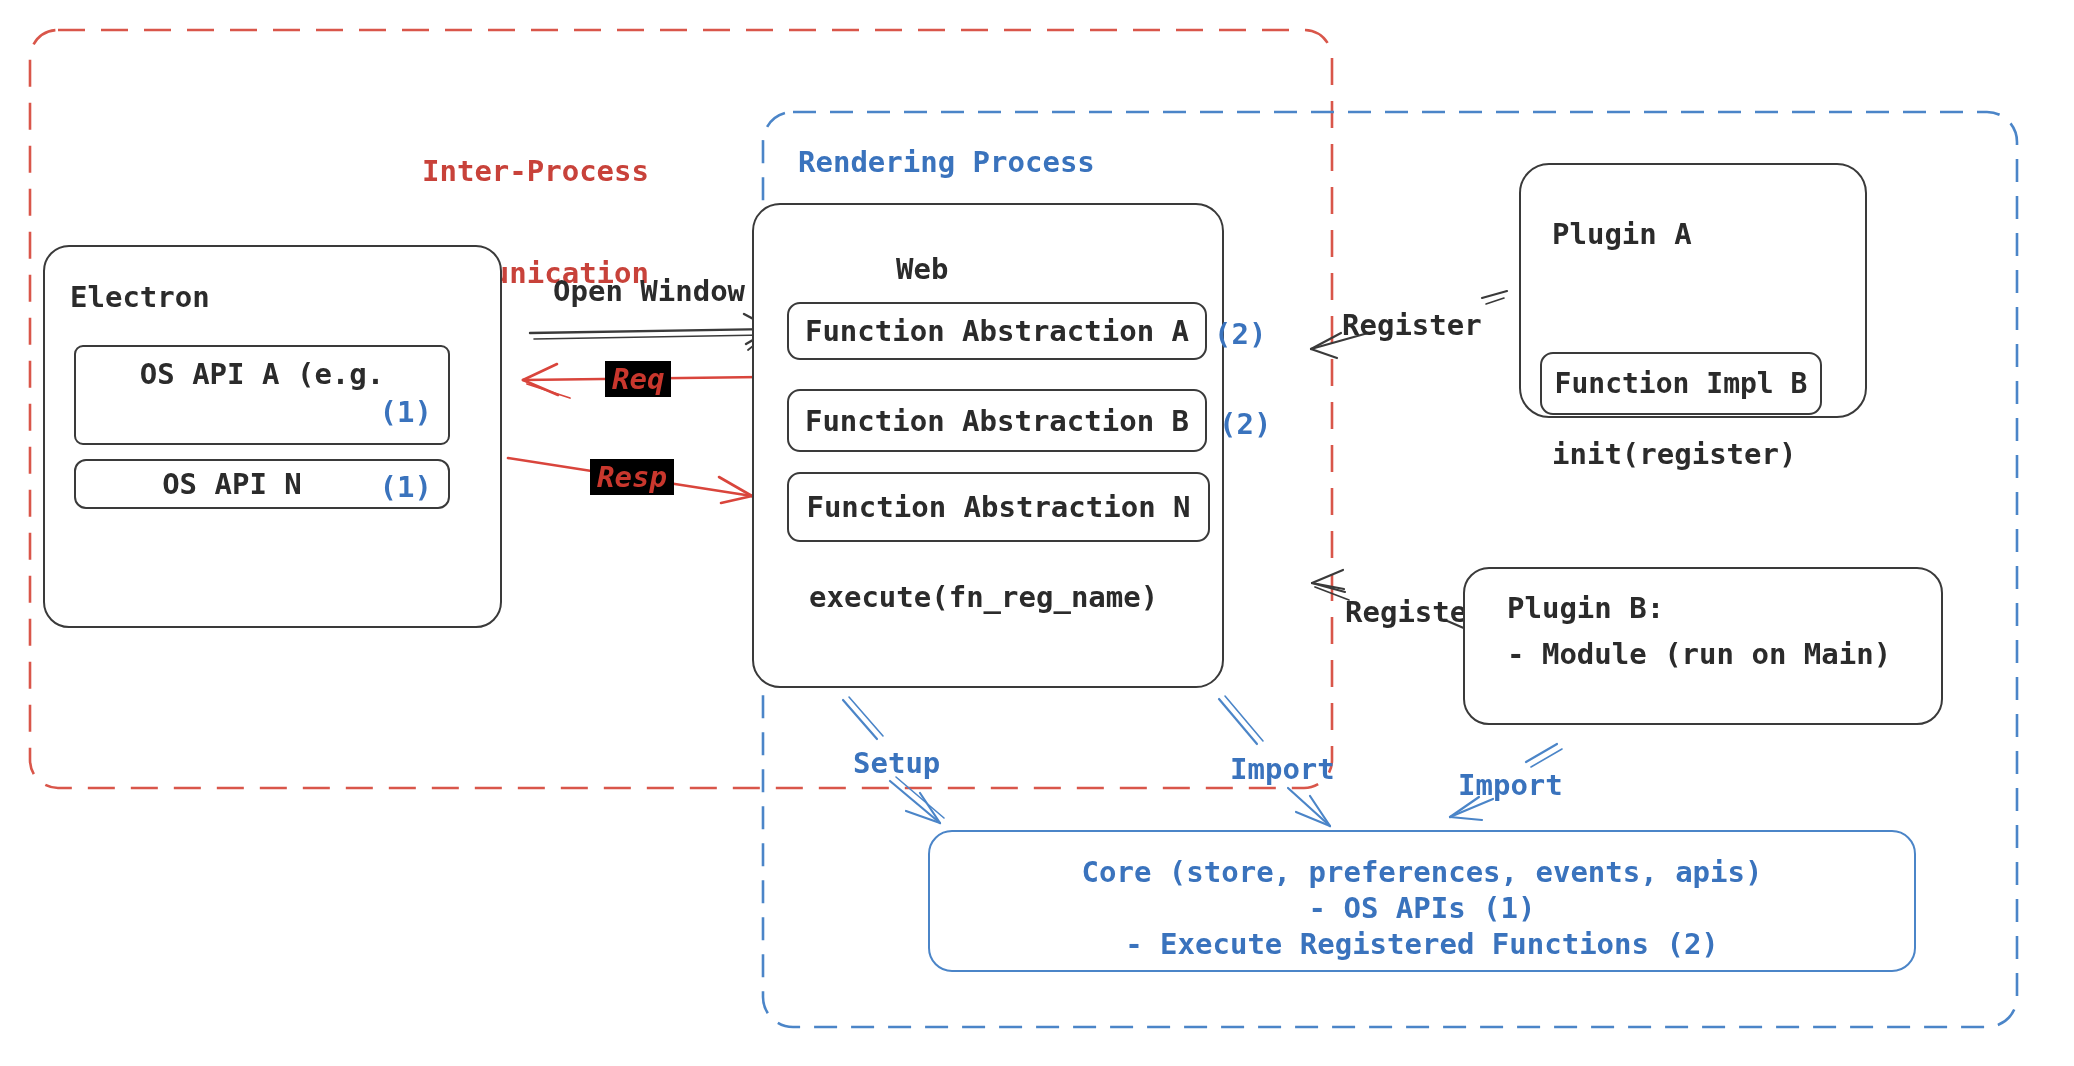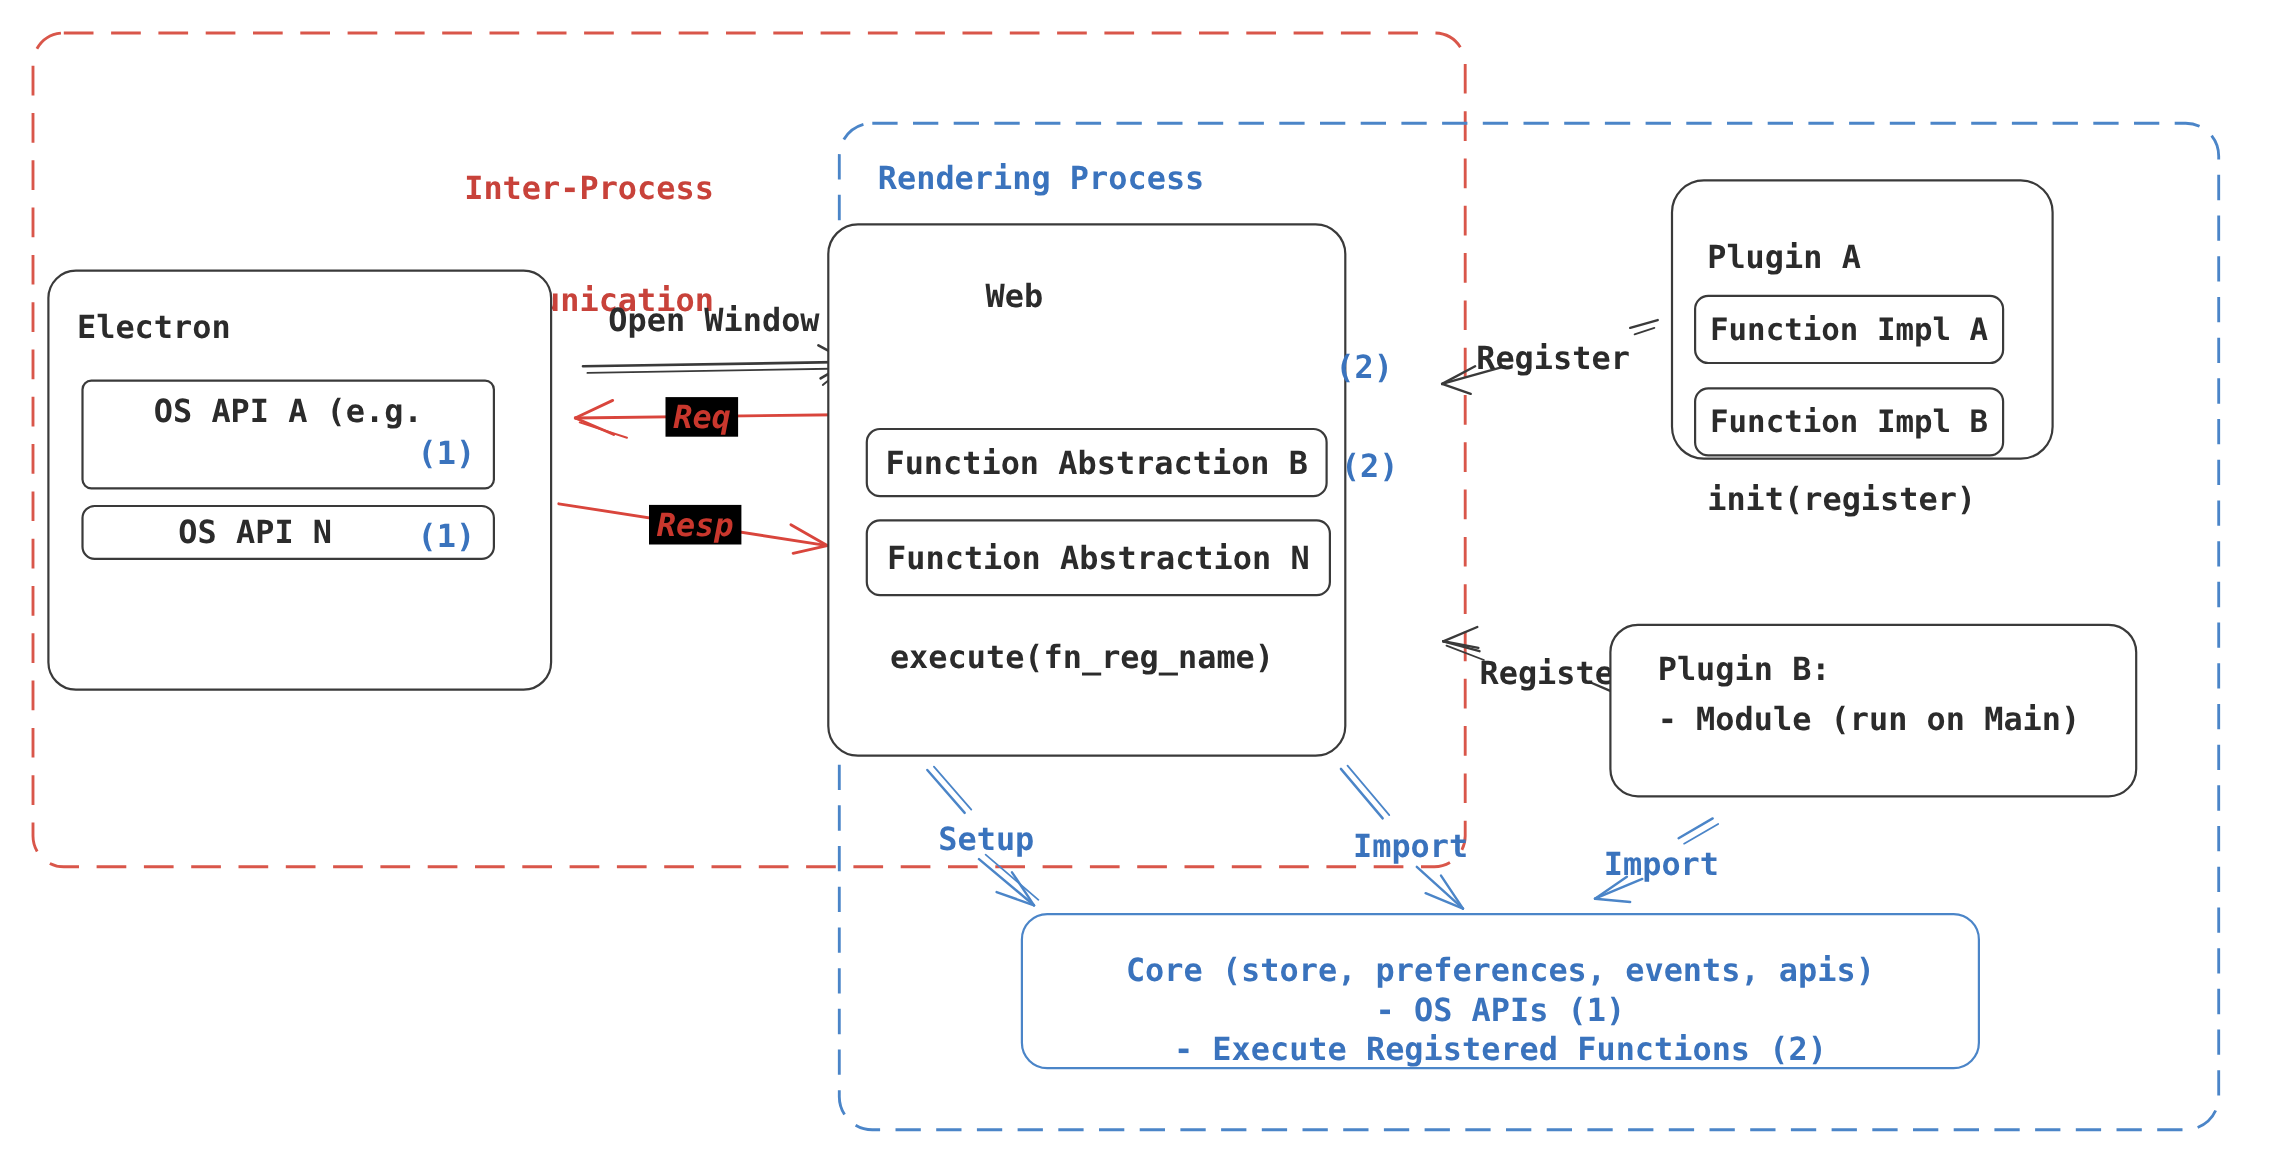--- a/index.html
+++ b/index.html
@@ -118,20 +118,23 @@
     </div>
 
     <div class="lbl black" style="left:553px;top:274px;">Open Window</div>
 
     <div class="lbl red mask" style="left:605px;top:361px;color:#c9372d;">Req</div>
     <div class="lbl red mask" style="left:590px;top:459px;color:#c9372d;">Resp</div>
 
     <div class="box" style="left:752px;top:203px;width:472px;height:485px;border-radius:28px;">
       <div class="lbl black" style="left:142px;top:47px;">Web</div>
 
+      <div class="box ctr" style="left:33px;top:97px;width:420px;height:58px;border-radius:13px;">
+        <span class="boxtxt">Function Abstraction A</span>
+      </div>
       <span class="ref" style="left:460px;top:112px;">(2)</span>
 
       <div class="box ctr" style="left:33px;top:184px;width:420px;height:63px;border-radius:13px;">
         <span class="boxtxt">Function Abstraction B</span>
       </div>
       <span class="ref" style="left:465px;top:202px;">(2)</span>
 
       <div class="box ctr" style="left:33px;top:267px;width:423px;height:70px;border-radius:13px;">
         <span class="boxtxt">Function Abstraction N</span>
       </div>
@@ -142,38 +145,35 @@
     <div class="lbl blue" style="left:853px;top:746px;">Setup</div>
     <div class="lbl blue" style="left:1230px;top:752px;">Import</div>
     <div class="lbl blue" style="left:1458px;top:768px;">Import</div>
 
     <div class="lbl black" style="left:1342px;top:308px;">Register</div>
     <div class="lbl black" style="left:1345px;top:595px;">Register</div>
 
     <div class="box" style="left:1519px;top:163px;width:348px;height:255px;border-radius:30px;">
       <div class="lbl black" style="left:31px;top:52px;">Plugin A</div>
 
-      <div class="box ctr" style="left:19px;top:103px;width:282px;height:63px;border-radius:13px;">
-        <span class="boxtxt" style="font-size:28px;">Function Impl A</span>
-      </div>
 
       <div class="box ctr" style="left:19px;top:187px;width:282px;height:63px;border-radius:13px;">
         <span class="boxtxt" style="font-size:28px;">Function Impl B</span>
       </div>
 
       <div class="lbl black" style="left:31px;top:272px;">init(register)</div>
     </div>
 
     <div class="box" style="left:1463px;top:567px;width:480px;height:158px;border-radius:26px;
                             padding:16px 0 16px 42px;line-height:46px;">
       <div class="boxtxt">Plugin B:</div>
       <div class="boxtxt">- Module (run on Main)</div>
     </div>
 
-    <div class="box" style="left:928px;top:830px;width:872px;height:142px;border-radius:24px;
-                            border:2.4px solid #4b85c8;padding-top:32px;text-align:center;line-height:36px;">
+    <div class="box" style="left:928px;top:830px;width:988px;height:142px;border-radius:24px;
+                            border:2.4px solid #4b85c8;padding-top:22px;text-align:center;line-height:36px;">
       <div class="blue boxtxt" style="color:#3a73bd;">Core (store, preferences, events, apis)</div>
       <div class="blue boxtxt" style="color:#3a73bd;">- OS APIs (1)</div>
       <div class="blue boxtxt" style="color:#3a73bd;">- Execute Registered Functions (2)</div>
     </div>
 
   </div>
 </div>
 
 </body></html>

